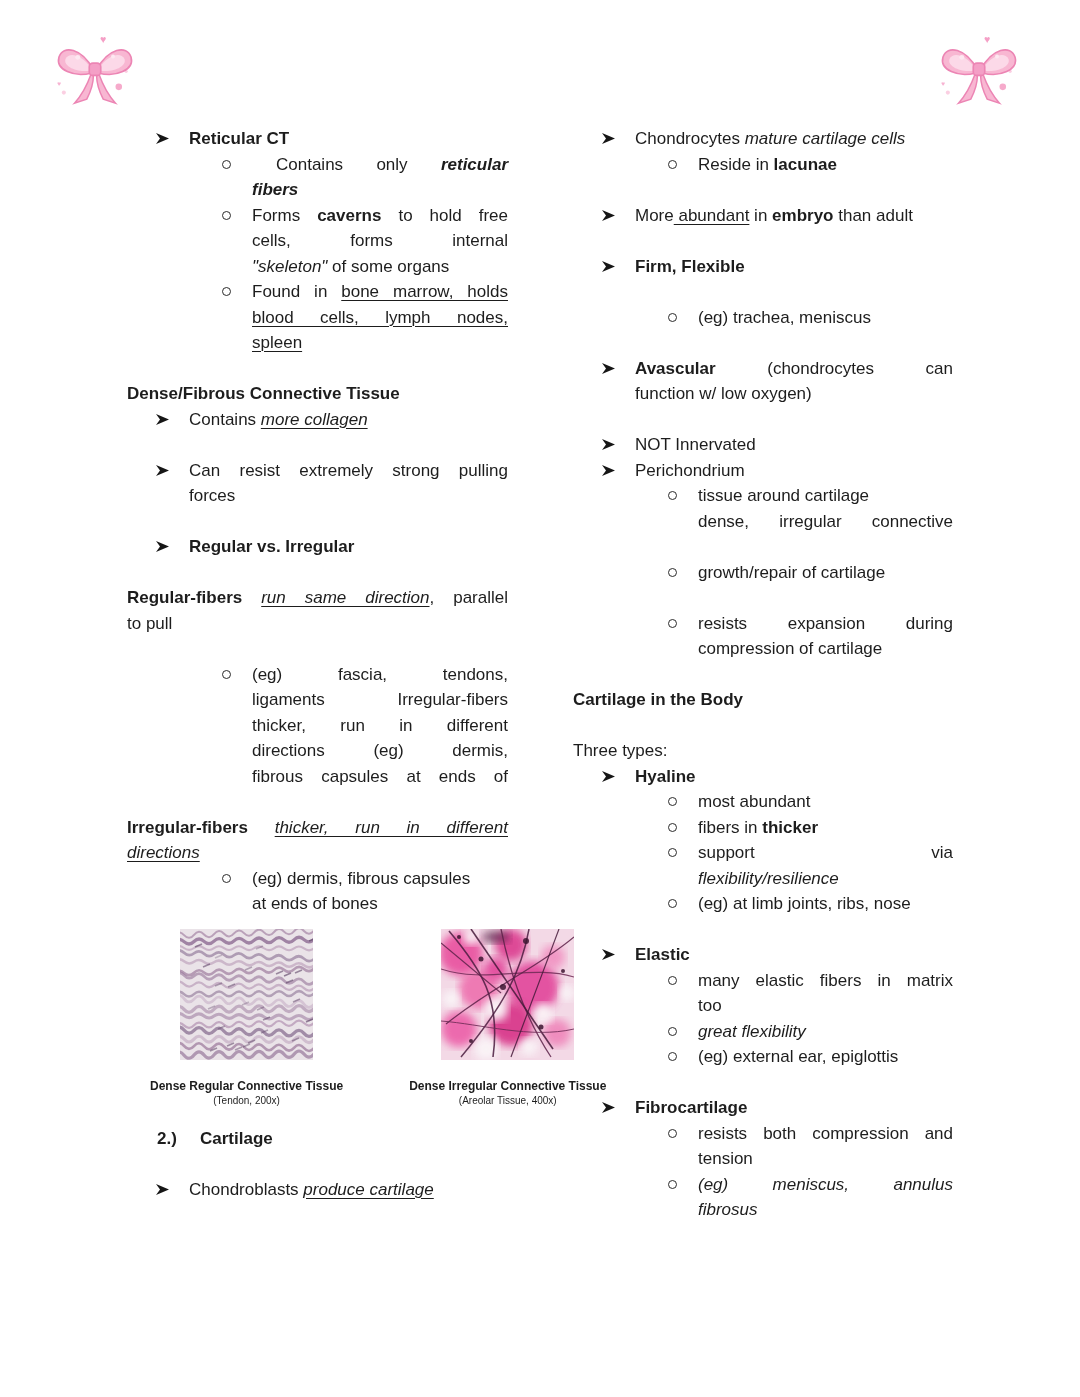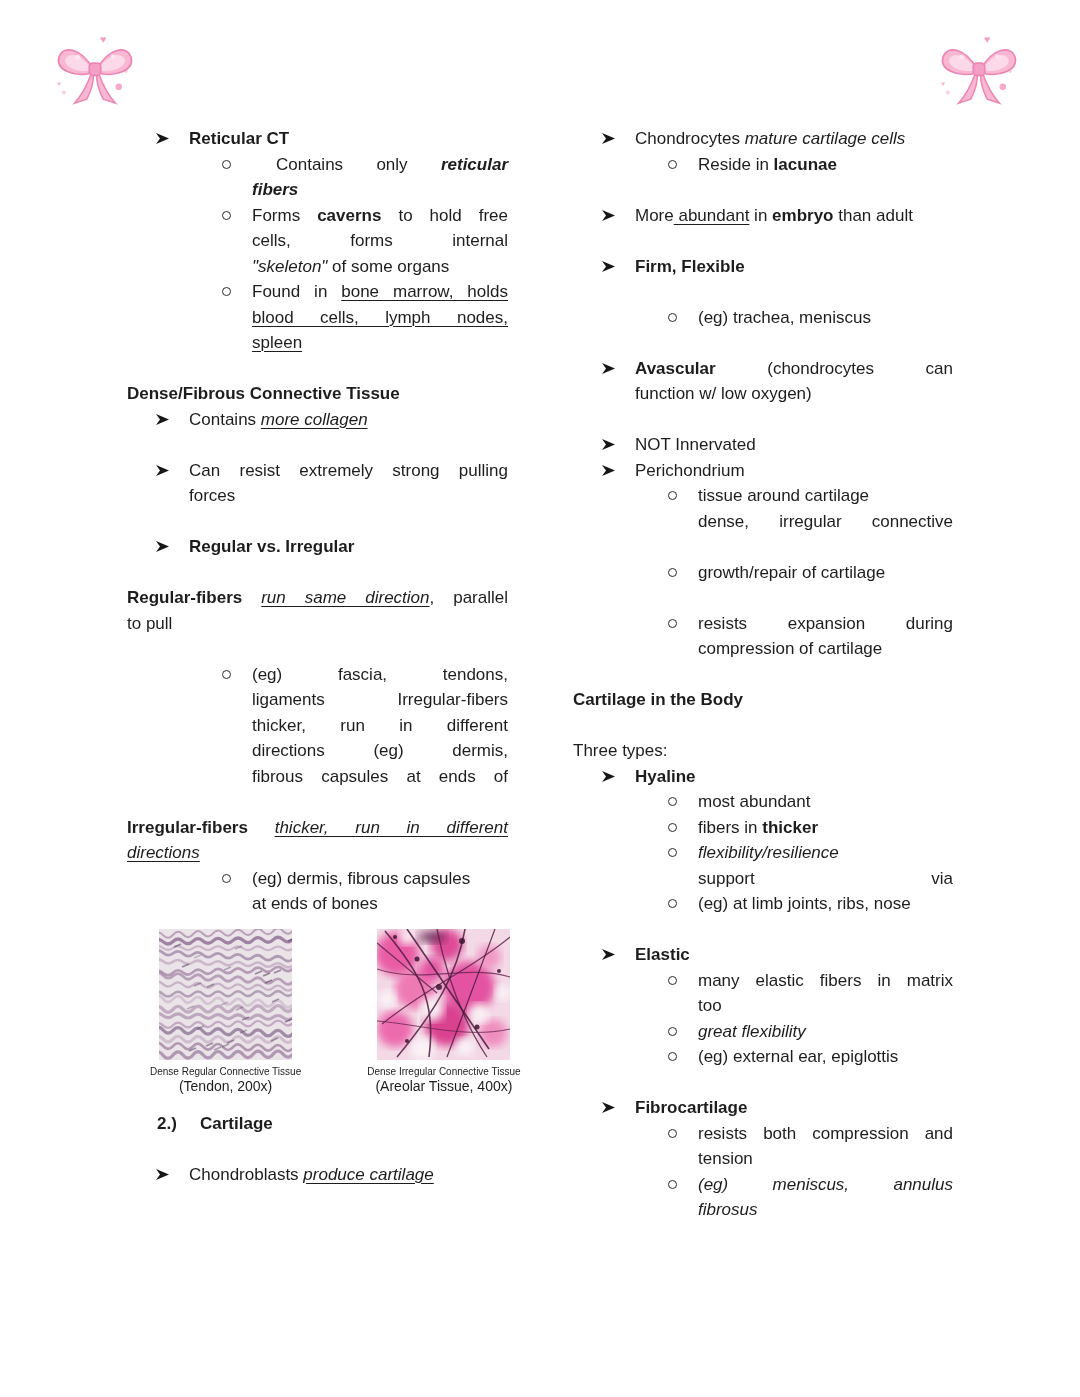--- a/index.html
+++ b/index.html
@@ -26,22 +26,22 @@
   .jl { text-align:justify; text-align-last:justify; }
   .gap { height:25.5px; }
   .b { font-weight:700; }
   .i { font-style:italic; }
   .u { text-decoration:underline; text-decoration-thickness:1.4px; text-underline-offset:2.5px;text-align:right; }
   .num { font-weight:700; padding-left:30px; margin-top:18px; }
   .numlbl { display:inline-block; width:43px; }
   .figrow { display:flex; gap:66px; margin:12px 0 0 23px; }
   .fig { display:flex; flex-direction:column; align-items:center; }
   .fig .art { display:block; width:133px; height:131px; }
-  .cap1 { margin-top:4px; font-size:10px; line-height:15px; font-weight:400; white-space:nowrap; }
-  .cap2 { font-size:14px; line-height:14px; white-space:nowrap; }
+  .cap1 { margin-top:19px; font-size:12px; line-height:15px; font-weight:700; white-space:nowrap; }
+  .cap2 { font-size:10px; line-height:14px; white-space:nowrap; }
   .defs-hidden { position:absolute; width:0; height:0; overflow:hidden; }
 </style>
 </head>
 <body>
 
 <svg class="defs-hidden" aria-hidden="true">
   <defs>
     <symbol id="bow" viewBox="0 0 100 100">
       <text x="56" y="20" font-size="13" fill="#f59fc6">♥</text>
       <text x="4" y="72" font-size="8" fill="#f7b3d2">♥</text>
@@ -335,22 +335,22 @@
       <div class="blk li2"><span class="mk">
           <span class="mkc"></span>
         </span><span>most abundant</span></div>
       <div class="blk li2"><span class="mk">
           <span class="mkc"></span>
         </span><span>fibers in </span><span class="b">thicker</span></div>
       <div class="blk li2">
         <span class="mk">
           <span class="mkc"></span>
         </span>
+        <div class="ln jl"><span>support via</span></div>
         <div class="ln"><span class="i">flexibility/resilience</span></div>
-        <div class="ln jl"><span>support via</span></div>
       </div>
       <div class="blk li2"><span class="mk">
           <span class="mkc"></span>
         </span><span>(eg) at limb joints, ribs, nose</span></div>
       <div class="gap"></div>
       <div class="blk li1"><span class="mk">
           <svg width="13" height="11" viewBox="0 0 13 11">
             <path d="M0 0 L13 5.5 L0 11 L4 5.5 Z" fill="#161616"></path>
           </svg>
         </span><span class="b">Elastic</span></div>

